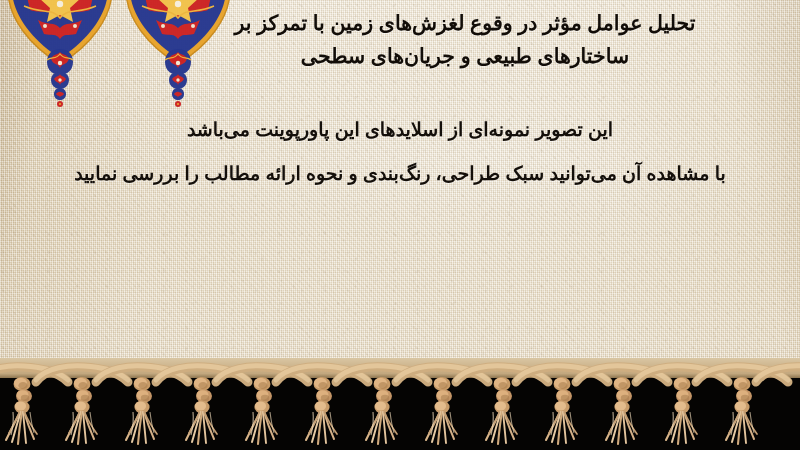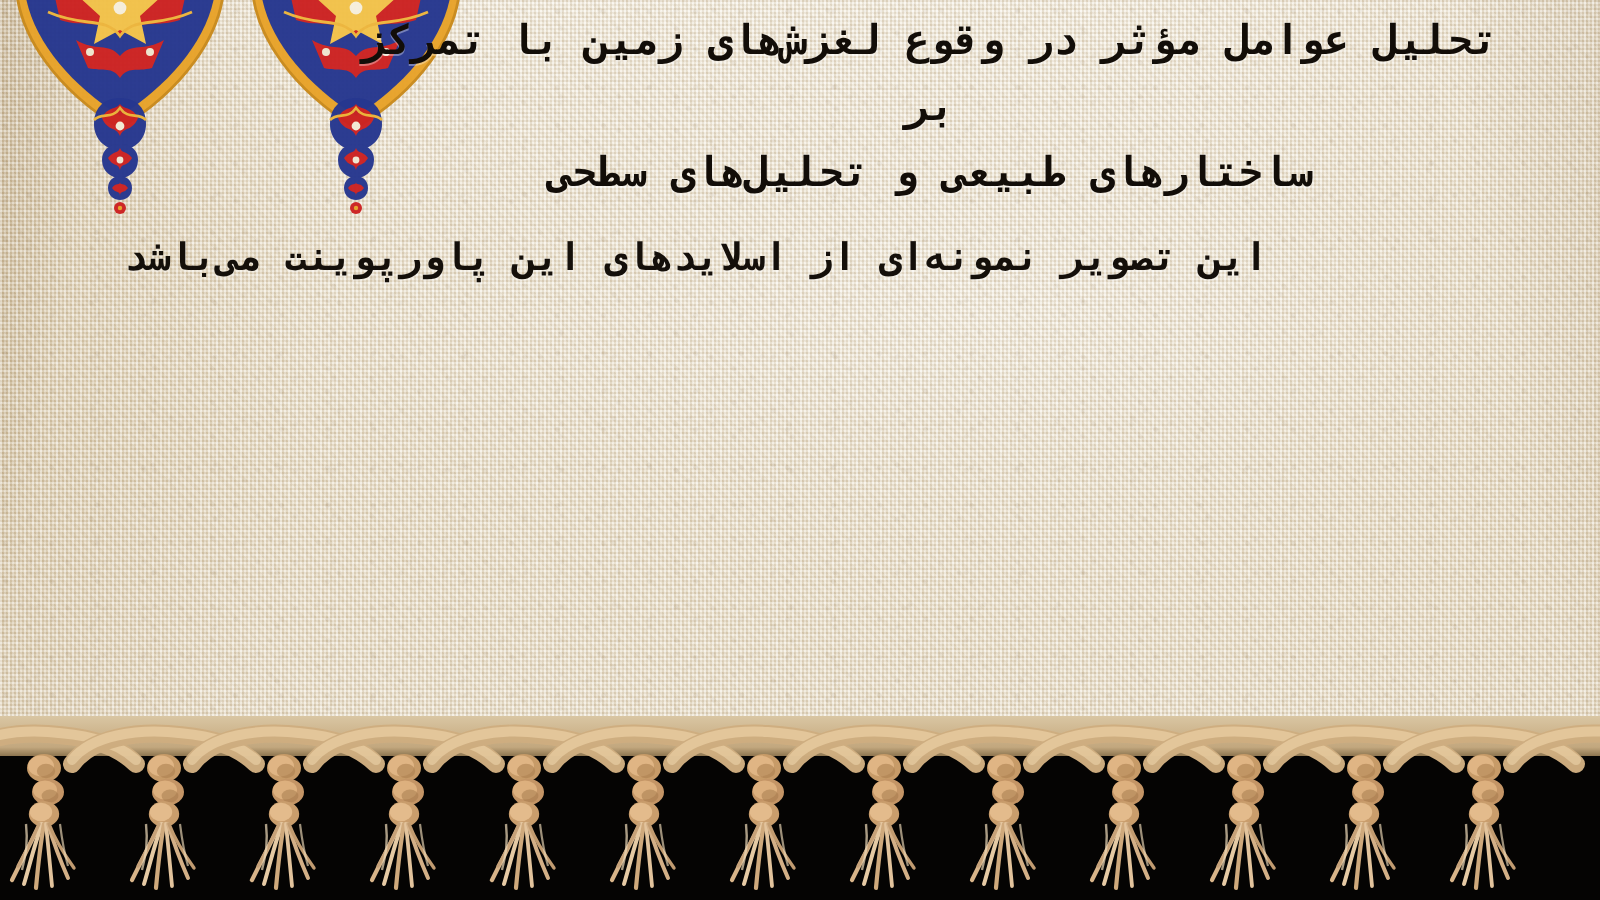--- a/index.html
+++ b/index.html
@@ -6,21 +6,21 @@
   html, body {
     margin: 0;
     padding: 0;
     background: #000;
   }
   .slide {
     position: relative;
     width: 800px;
     height: 450px;
     overflow: hidden;
-    font-family: Liberation Mono, monospace;
+    font-family: Liberation Sans, sans-serif;
     background: #0a0705;
   }
 
   
   .carpet-field {
     position: absolute;
     left: 0; top: 0;
     width: 800px;
     height: 382px;
     background-color: #e6dac1;
@@ -81,21 +81,21 @@
     font-size: 20.5px;
     line-height: 33px;
     font-weight: 700;
     direction: rtl;
     text-shadow: 0 1px 0 rgba(255,255,255,0.35);
   }
   .body-block {
     position: absolute;
     top: 108px;
     left: 0;
-    width: 696px;
+    width: 800px;
     text-align: center;
     direction: rtl;
     color: #140f0a;
   }
   .body-line {
     font-size: 19px;
     line-height: 44px;
     font-weight: 700;
     text-shadow: 0 1px 0 rgba(255,255,255,0.30);
     white-space: nowrap;
@@ -198,25 +198,26 @@
     </g>
     <g opacity="0.97">
       <use href="#pendant" transform="translate(178,62)"></use>
     </g>
   </svg>
 
   <div class="text-layer">
 
     <div class="title">
       <div>تحلیل عوامل مؤثر در وقوع لغزش‌های زمین با تمرکز بر</div>
-      <div>ساختارهای طبیعی و تحلیل‌های سطحی</div>
+      <div>ساختارهای طبیعی و جریان‌های سطحی</div>
     </div>
 
     <div class="body-block">
       <div class="body-line">این تصویر نمونه‌ای از اسلایدهای این پاورپوینت می‌باشد</div>
+      <div class="body-line">با مشاهده آن می‌توانید سبک طراحی، رنگ‌بندی و نحوه ارائه مطالب را بررسی نمایید</div>
     </div>
 
   </div>
 
   <div class="fringe-zone">
     <div class="fringe-edge"></div>
     <svg class="tassel" style="left:0;top:0;" width="800" height="92" viewBox="0 0 800 92">
       <defs>
         <g id="tassel-unit">
 

